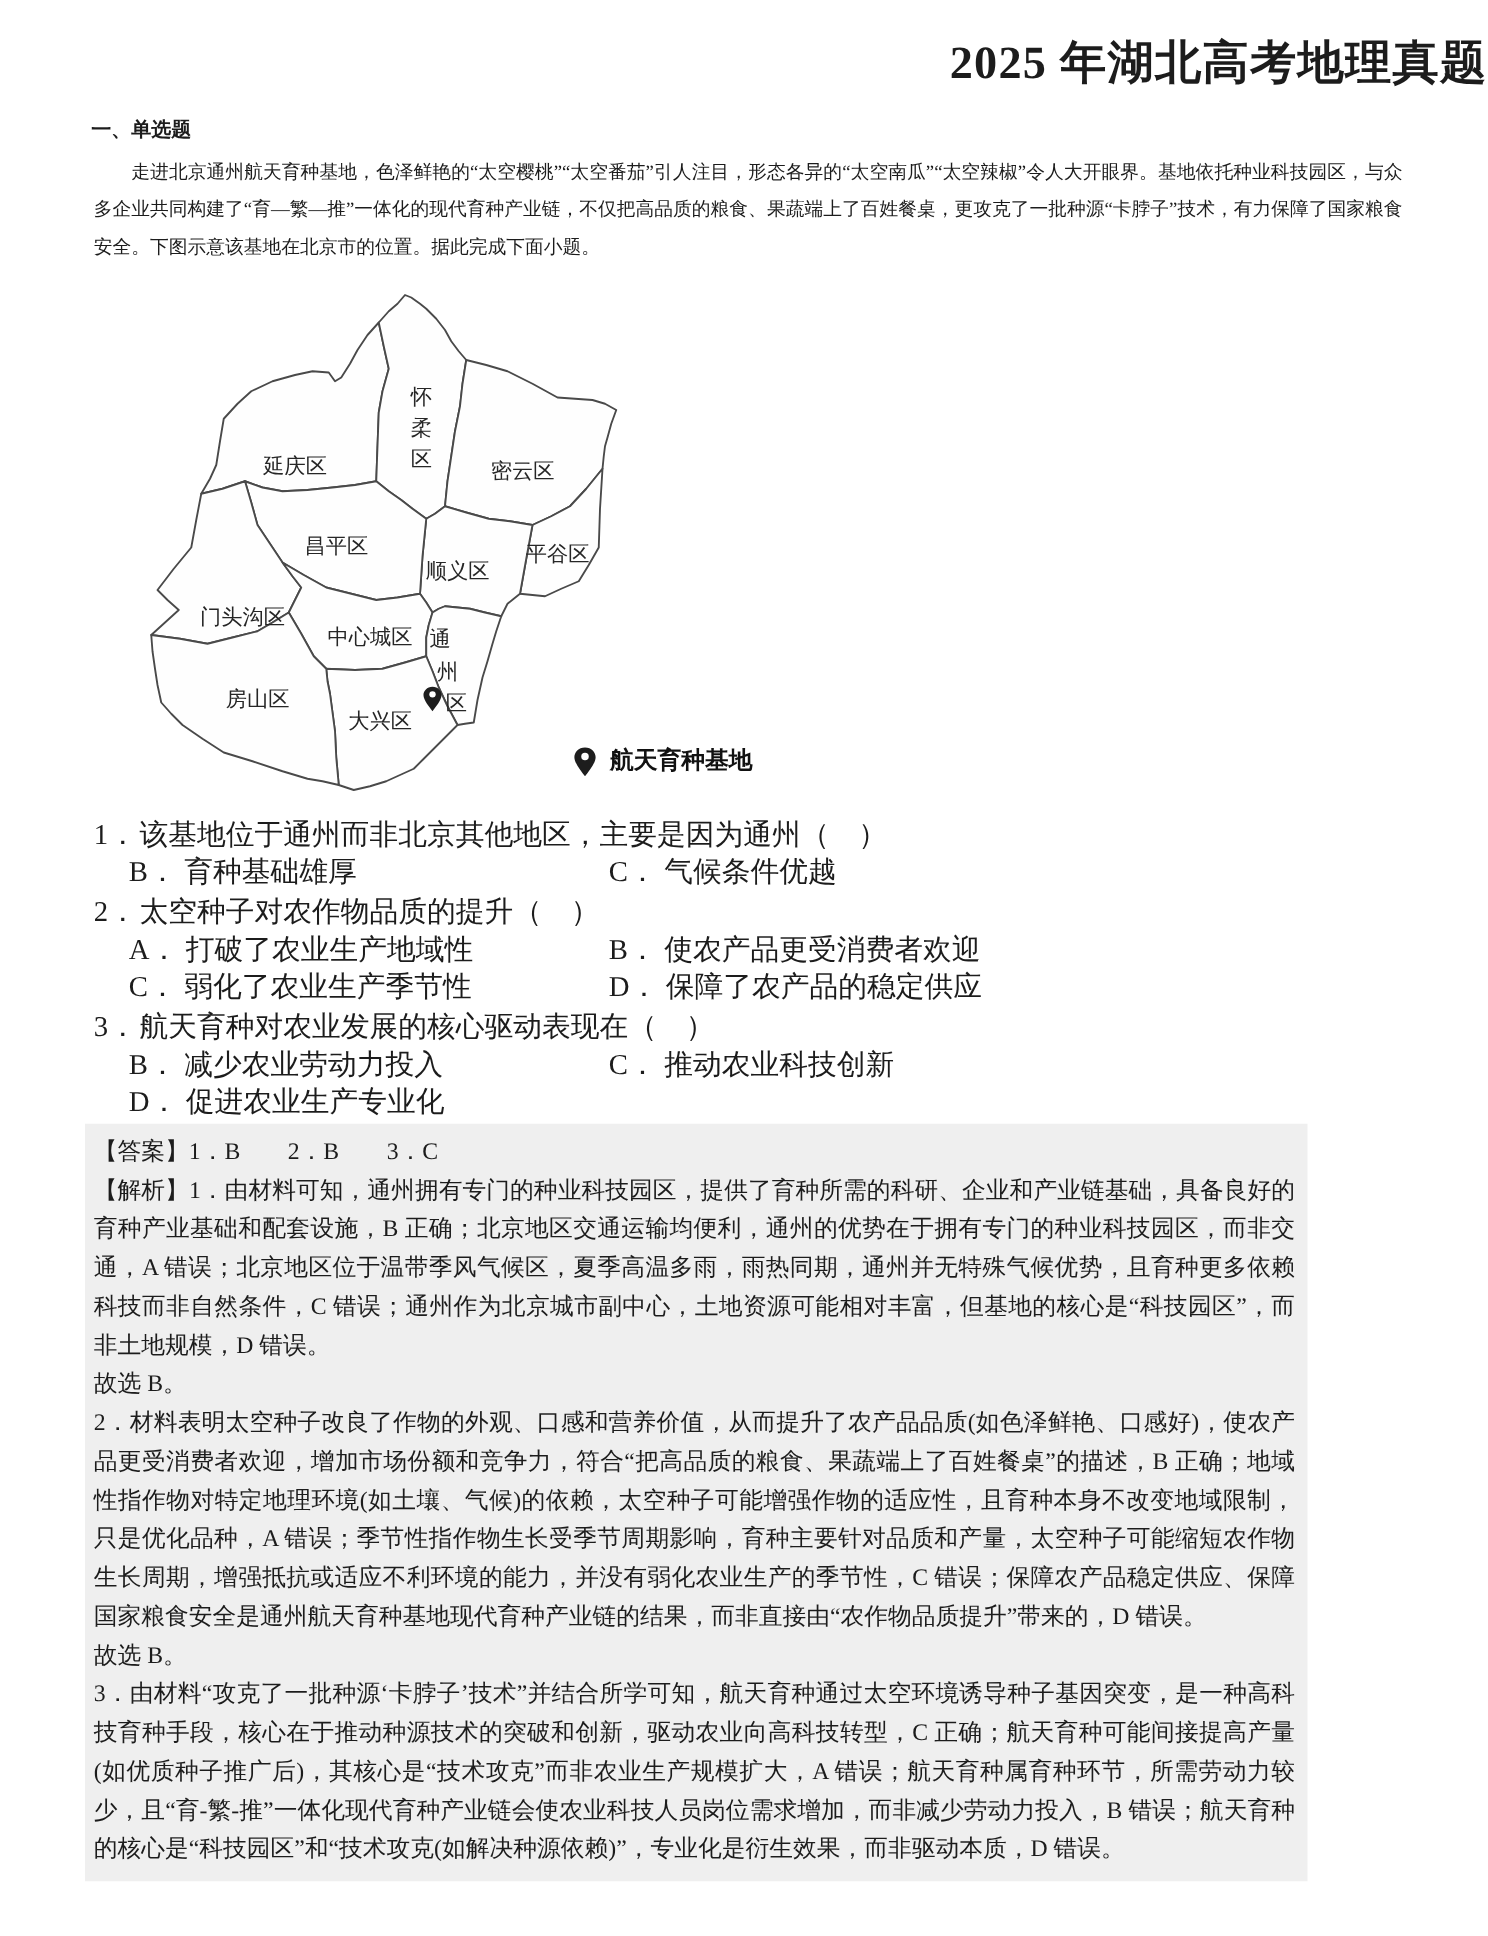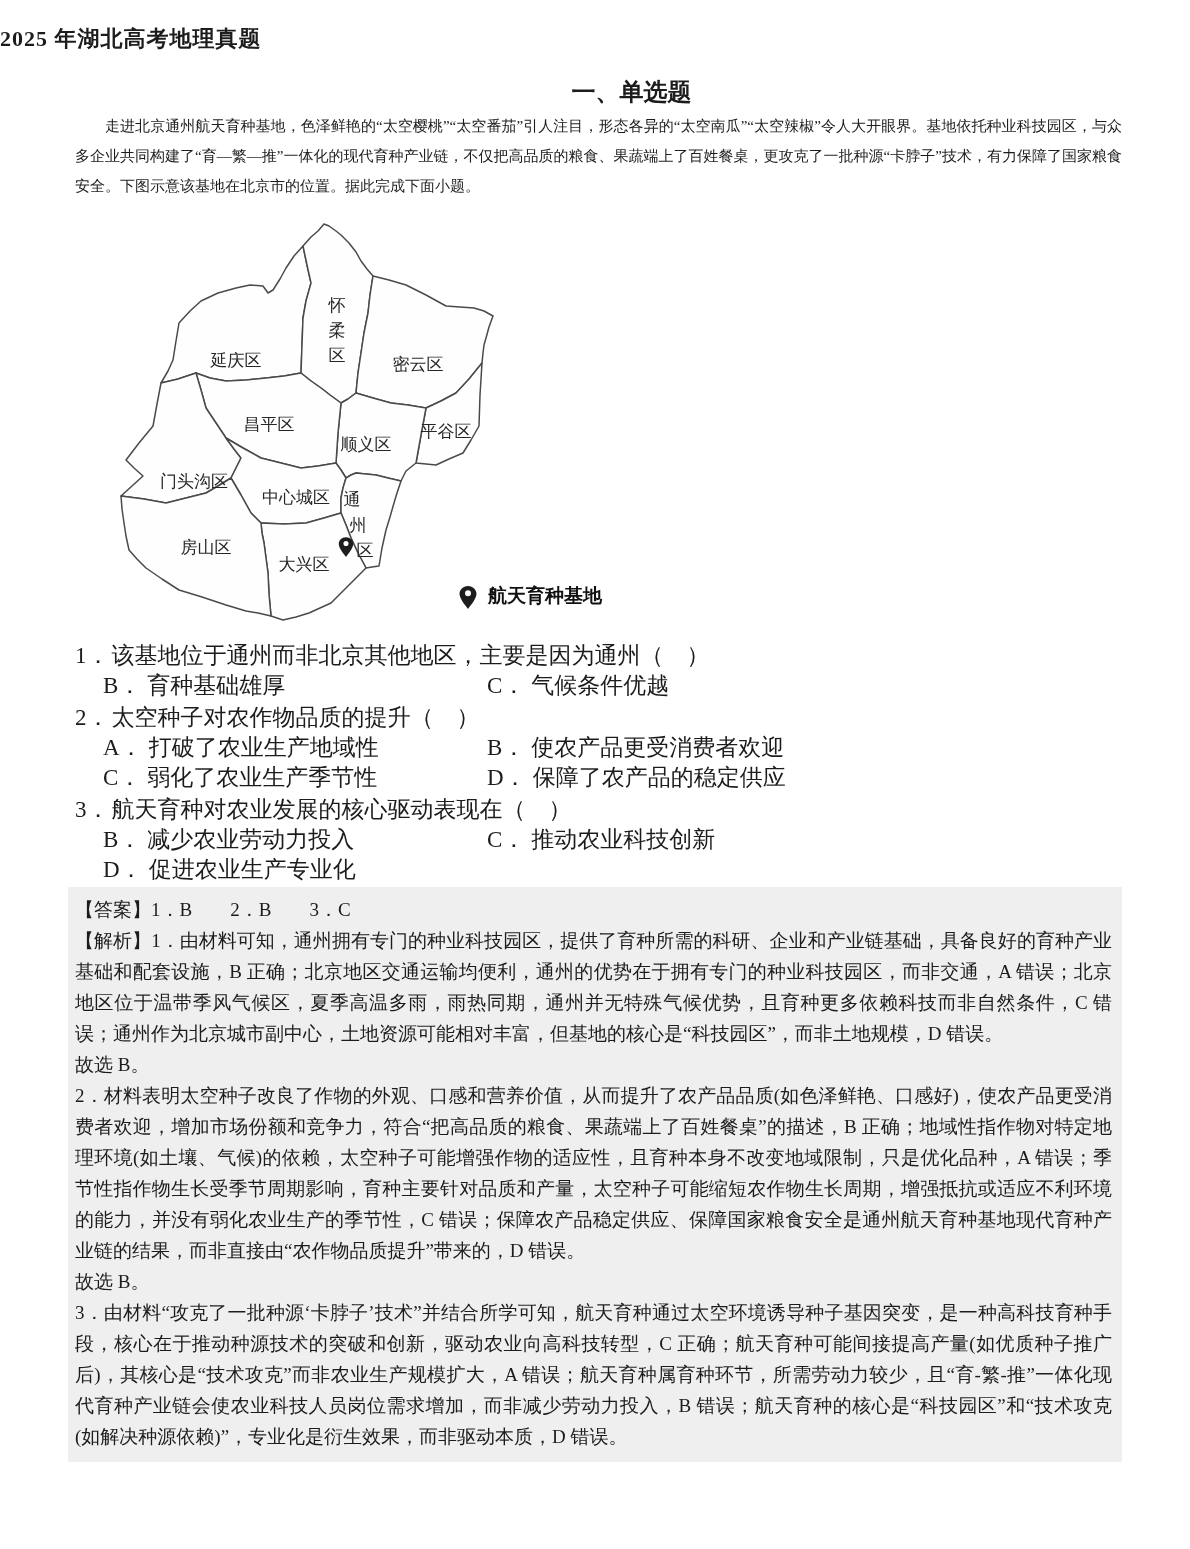--- a/index.html
+++ b/index.html
@@ -2,43 +2,43 @@
 <html><head>
 <meta charset="utf-8">
 <style>
   html,body{margin:0;padding:0;background:#ffffff;}
   body{
     width:1190px;height:1549px;position:relative;overflow:hidden;
     font-family:"Liberation Serif","DejaVu Serif",serif;
     color:#1c1c1c;
   }
   .title{
-    padding-top:20px;text-align:left;
-    font-size:22px;font-weight:bold;letter-spacing:1px;line-height:38px;
+    padding-top:32px;text-align:right;
+    font-size:37px;font-weight:bold;letter-spacing:1px;line-height:38px;
   }
   .section-heading{
-    margin:21px 0 0 73px;font-size:24px;font-weight:bold;line-height:27px;text-align:center;
+    margin:21px 0 0 73px;font-size:16px;font-weight:bold;line-height:27px;
   }
   .passage{
     margin:5px 68px 0 75px;font-size:15px;line-height:30px;
     text-align:justify;text-indent:2em;
   }
   .map-wrap{margin:22px 0 0 106px;width:548px;height:412px;}
   .map-wrap svg{display:block;}
   .district{fill:#fefefe;stroke:#4a4a4a;stroke-width:1.5;stroke-linejoin:round;}
   .map-label{font-size:17px;fill:#262626;font-family:inherit;}
   .legend-label{font-size:19px;font-weight:bold;fill:#111;font-family:inherit;}
   .pin{fill:#1d1d1d;}
   .pin-hole{fill:#ffffff;}
   .questions{margin:6px 68px 0 75px;font-size:23px;line-height:30px;}
   .q{margin-bottom:2px;}
   .q-options{margin-left:28px;display:grid;grid-template-columns:384px 1fr;}
   .opt-label{margin-right:6px;}
   .solution{
-    margin:0 0 0 68px;width:1054px;box-sizing:border-box;
+    margin:0 0 0 68px;width:978px;box-sizing:border-box;
     background:#efefef;padding:7px 10px 10px 7px;
     font-size:19px;line-height:31px;
   }
   .solution p{margin:0;text-align:justify;}
   .ans-item{margin-right:38px;}
   .num{margin-right:2px;}
 </style>
 </head>
 <body>
 

